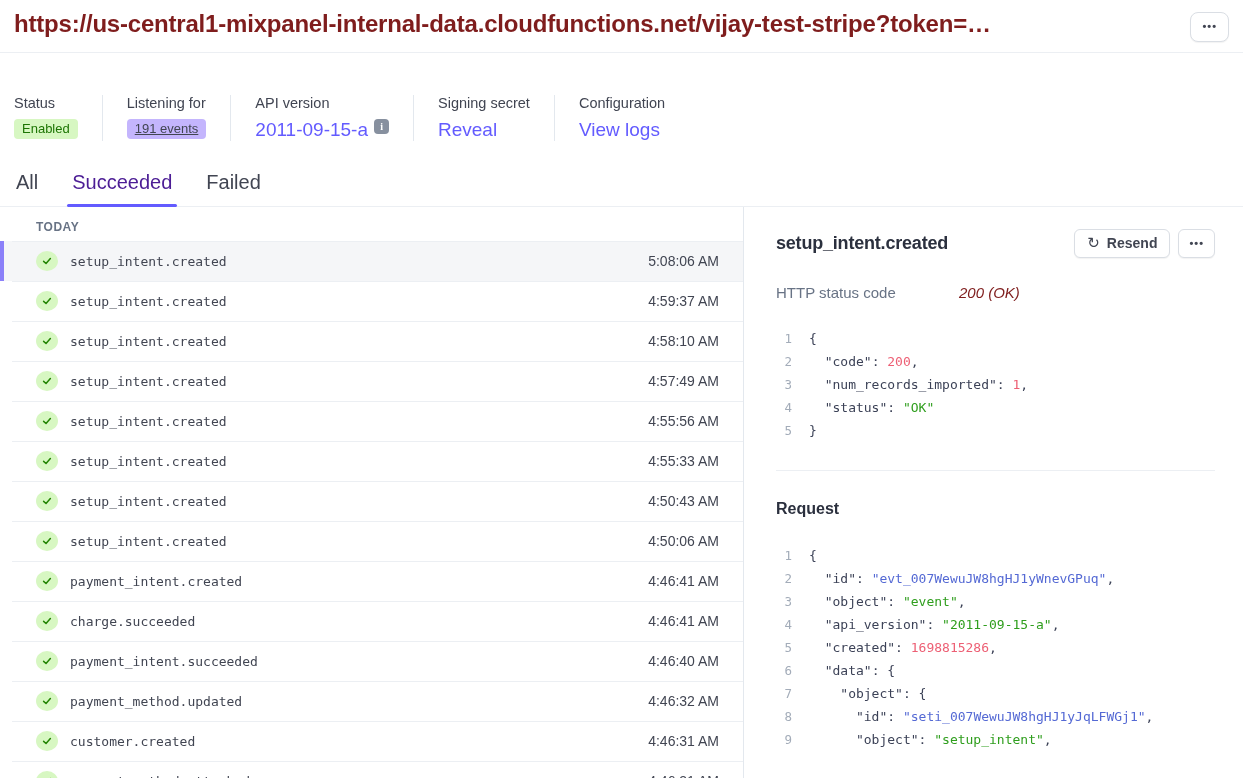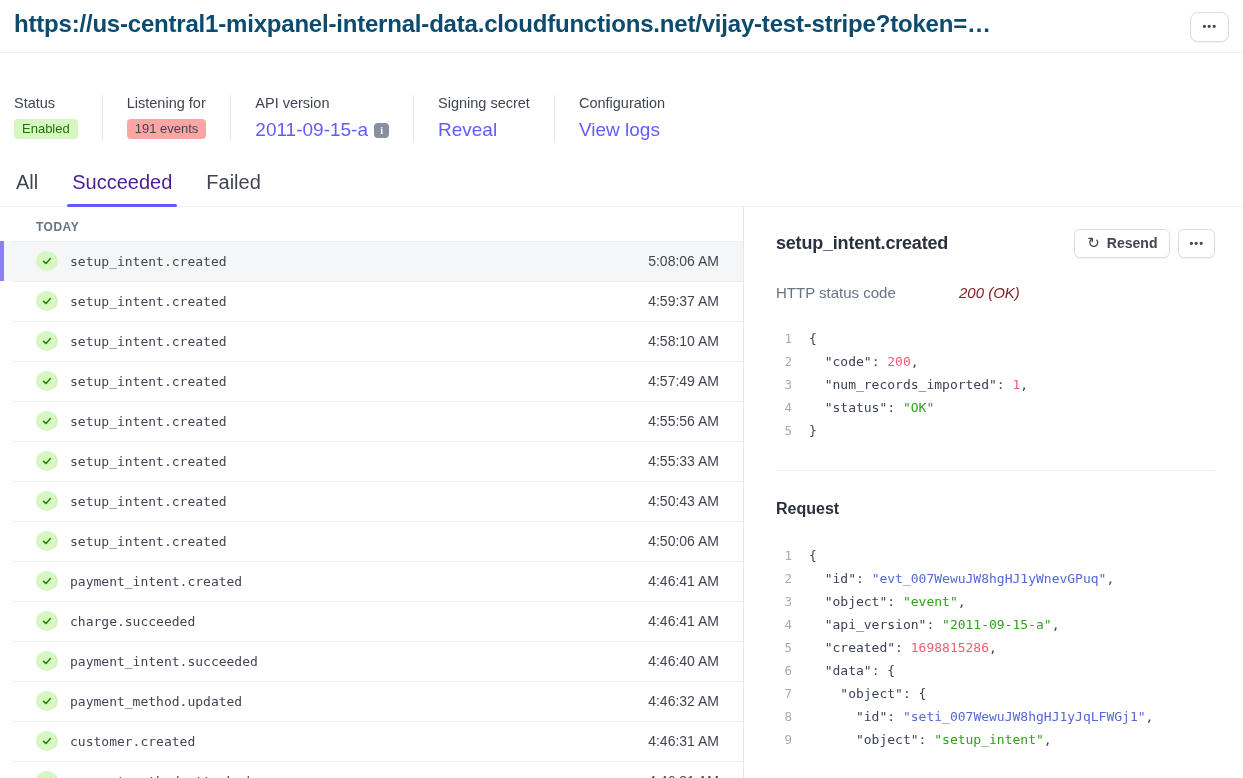--- a/index.html
+++ b/index.html
@@ -2,36 +2,36 @@
 <html><head>
 <meta charset="utf-8">
 <style>
   * { margin:0; padding:0; box-sizing:border-box; }
   html,body { width:1243px; height:778px; overflow:hidden; background:#fff;
     font-family:"Liberation Sans", sans-serif; color:#414552; }
 
   
   .page-header { display:flex; align-items:flex-start; justify-content:space-between;
     padding:8px 8px 10px 14px; border-bottom:1px solid #eceff3; }
-  .page-title { font-size:24px; font-weight:800; color:#0c4a6e; letter-spacing:-0.2px;
+  .page-title { font-size:24px; font-weight:800; color:#7f1d1d; letter-spacing:-0.2px;
     line-height:1.3; max-width:1170px; white-space:nowrap; overflow:hidden; }
   .icon-btn { background:#fff; border:1px solid #dadee4; border-radius:8px;
     padding:8px 11px 10px; font-size:11px; letter-spacing:1px; font-weight:700; color:#414552;
     box-shadow:0 1px 1px rgba(0,0,0,.05); cursor:pointer; line-height:10px; margin:4px 6px 0 0; }
 
   
   .stats { display:flex; padding:14px 0 16px 14px; }
   .stat { padding:0 24px; border-left:1px solid #e3e8ee;margin-top:28px; }
   .stat:first-child { padding-left:0; border-left:none; }
   .stat-label { font-size:14.5px; color:#414552; }
-  .stat-value { margin-top:8px; font-size:14px; display:flex; align-items:center; gap:6px; }
+  .stat-value { margin-top:8px; font-size:14px; display:flex; align-items:flex-start; gap:6px; }
   .badge { display:inline-block; font-size:13px; font-weight:500; padding:2px 8px 3px;
     border-radius:4px; }
   .badge-green { background:#d7f7c2; color:#1d7504; }
-  .badge-gray { background:#fca5a5; color:#414552; }
+  .badge-gray { background:#c4b5fd; color:#414552;text-decoration:underline; }
   .link { color:#635bff; font-weight:500; font-size:19px; text-decoration:none; cursor:pointer; }
   .info-icon { display:inline-flex; align-items:center; justify-content:center;
     width:15px; height:15px; border-radius:4px; background:#87909f; color:#fff;
     font-size:10px; font-weight:700; font-family:"Liberation Serif", serif; }
 
   
   .tabs { display:flex; gap:30px; padding:6px 14px 0; border-bottom:1px solid #eceff3; }
   .tab { position:relative; padding:8px 2px 12px; font-size:20px; color:#414552; cursor:pointer; }
   .tab.active { color:#4c1d95; font-weight:500; }
   .tab.active::after { content:""; position:absolute; left:-3px; right:-3px; bottom:-1px;

